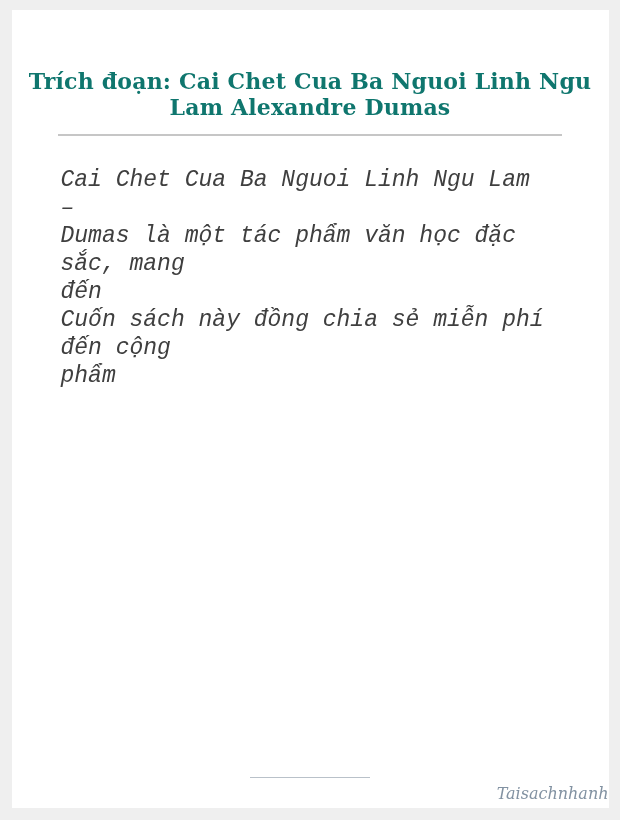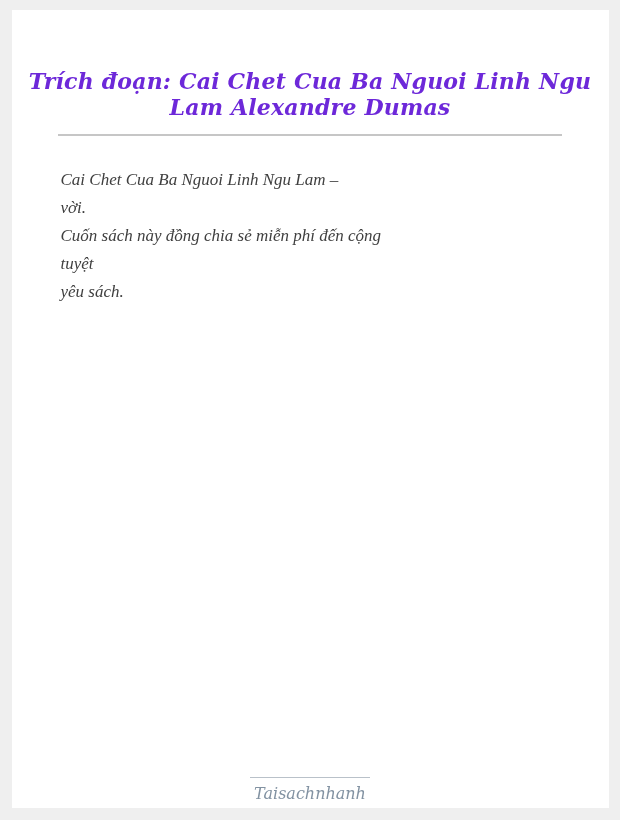--- a/index.html
+++ b/index.html
@@ -18,48 +18,47 @@
     margin: 10px auto 12px auto;
     background: #ffffff;
     box-sizing: border-box;
   }
   .doc-title {
     margin: 8px;
     padding-top: 58px;
     text-align: center;
     font-size: 22px;
     font-weight: bold;
-    font-style: italic;
     letter-spacing: 0.2px;
-    color: #6d28d9;
+    color: #0f766e;
     font-family: "DejaVu Serif", cursive, serif;
   }
   .title-divider {
     width: 504px;
     margin: 14px auto 0 auto;
     border: none;
     border-top: 2px solid #c6c6c6;
   }
   .doc-body {
     margin: 30px 60px 0 49px;
   }
   .doc-body p {
     margin: 0;
-    font-size: 17px;
+    font-size: 23px;
     line-height: 28px;
     font-style: italic;
     color: #3f3f3f;
-    font-family: Liberation Serif, serif;
+    font-family: Liberation Mono, monospace;
   }
   .doc-footer {
     position: absolute;
     left: 0;
     right: 0;
     bottom: 5px;
-    text-align: center;
+    text-align: right;
   }
   .footer-divider {
     width: 120px;
     margin: 0 auto 6px auto;
     border: none;
     border-top: 1px solid #b9c1c9;
   }
   .footer-brand {
     font-size: 16px;
     font-style: italic;
@@ -71,24 +70,24 @@
 <body>
 
 <div class="page-card">
 
   <h1 class="doc-title">Trích đoạn: Cai Chet Cua Ba Nguoi Linh Ngu Lam Alexandre Dumas</h1>
 
   <hr class="title-divider">
 
   <div class="doc-body">
     <p>Cai Chet Cua Ba Nguoi Linh Ngu Lam –</p>
-    <p>vời.</p>
+    <p>Dumas là một tác phẩm văn học đặc sắc, mang</p>
+    <p>đến</p>
     <p>Cuốn sách này đồng chia sẻ miễn phí đến cộng</p>
-    <p>tuyệt</p>
-    <p>yêu sách.</p>
+    <p>phẩm</p>
   </div>
 
   <div class="doc-footer">
     <hr class="footer-divider">
     <div class="footer-brand">Taisachnhanh</div>
   </div>
 
 </div>
 
 </body></html>

